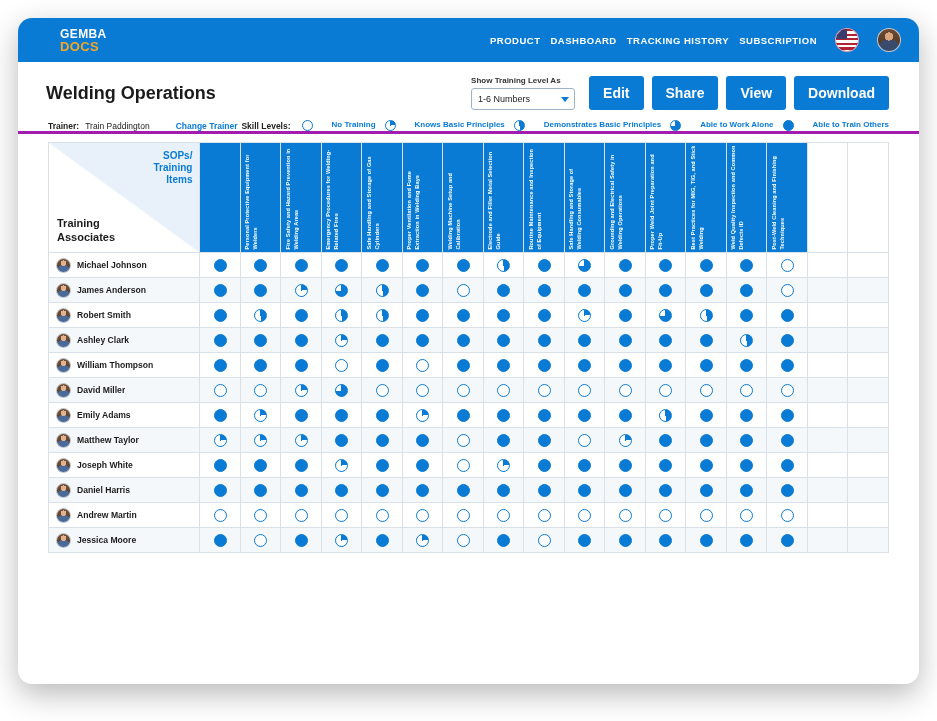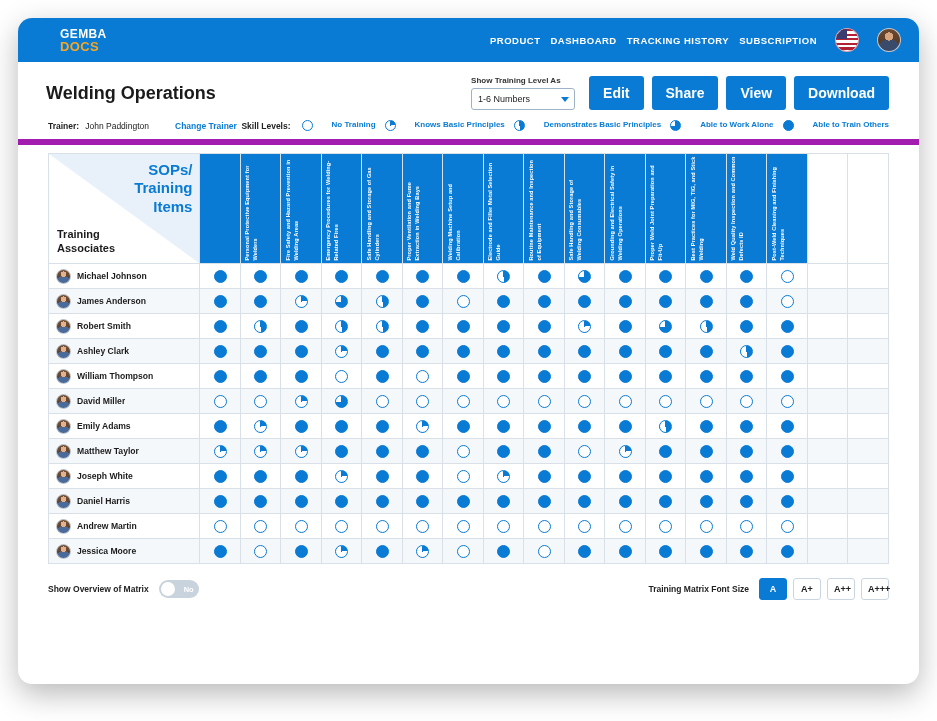--- a/index.html
+++ b/index.html
@@ -148,22 +148,22 @@
     padding: 0 14px;
     cursor: pointer;
     white-space: nowrap;
     font-family: "Liberation Sans", sans-serif;
   }
 
   
   .trainerbar {
     display: flex;
     align-items: center;
-    padding: 2px 30px 8px 30px;
-    border-bottom: 6px solid #a21caf;
+    padding: 2px 30px 0 30px;
+    border-bottom: 3px solid #a21caf;
     margin: 0 0 0 0;
   }
   .trainerbar .tl {
     font-size: 8.5px;
     font-weight: bold;
     color: #222;
   }
   .trainerbar .tn {
     font-size: 8.5px;
     color: #222;
@@ -250,21 +250,21 @@
     padding: 0;
   }
   .corner .diag {
     position: absolute; inset: 0;
     background: linear-gradient(to top right, #ffffff 0 49.6%, #e8f1f9 50.4% 100%);
   }
   .corner .sops {
     position: absolute;
     right: 7px; top: 7px;
     text-align: right;
-    font-size: 15px;
+    font-size: 10px;
     font-weight: bold;
     color: #0a7bd4;
     line-height: 1.22;
   }
   .corner .assoc {
     position: absolute;
     left: 8px; bottom: 8px;
     text-align: left;
     font-size: 11px;
     font-weight: bold;
@@ -424,21 +424,21 @@
       <div class="hbtns">
         <button class="btn">Edit</button>
         <button class="btn">Share</button>
         <button class="btn">View</button>
         <button class="btn">Download</button>
       </div>
     </div>
 
     <div class="trainerbar">
       <span class="tl">Trainer:</span>
-      <span class="tn">John Paddington</span>
+      <span class="tn">Train Paddington</span>
       <span class="chg">Change Trainer</span>
       <div class="legend">
         <span class="ltitle">Skill Levels:</span>
         <div class="item">
           <span class="pie p0"></span>
           <span>No Training</span>
         </div>
         <div class="item">
           <span class="pie p1"></span>
           <span>Knows Basic Principles</span>
@@ -1174,29 +1174,15 @@
               <td class="datacell">
                 <div class="cell-pie p4"></div>
               </td>
               <td class="datacell"></td>
               <td class="datacell"></td>
             </tr>
           </tbody>
       </table>
     </div>
 
-    <div class="footer">
-      <span class="ftxt">Show Overview of Matrix</span>
-      <div class="toggle">
-        <span class="knob"></span>
-        <span class="tlabel">No</span>
-      </div>
-      <div class="fontsizes">
-        <span class="fs-label">Training Matrix Font Size</span>
-        <button class="fsbtn active">A</button>
-        <button class="fsbtn">A+</button>
-        <button class="fsbtn">A++</button>
-        <button class="fsbtn">A+++</button>
-      </div>
-    </div>
 
   </div>
 </div>
 
 </body></html>

